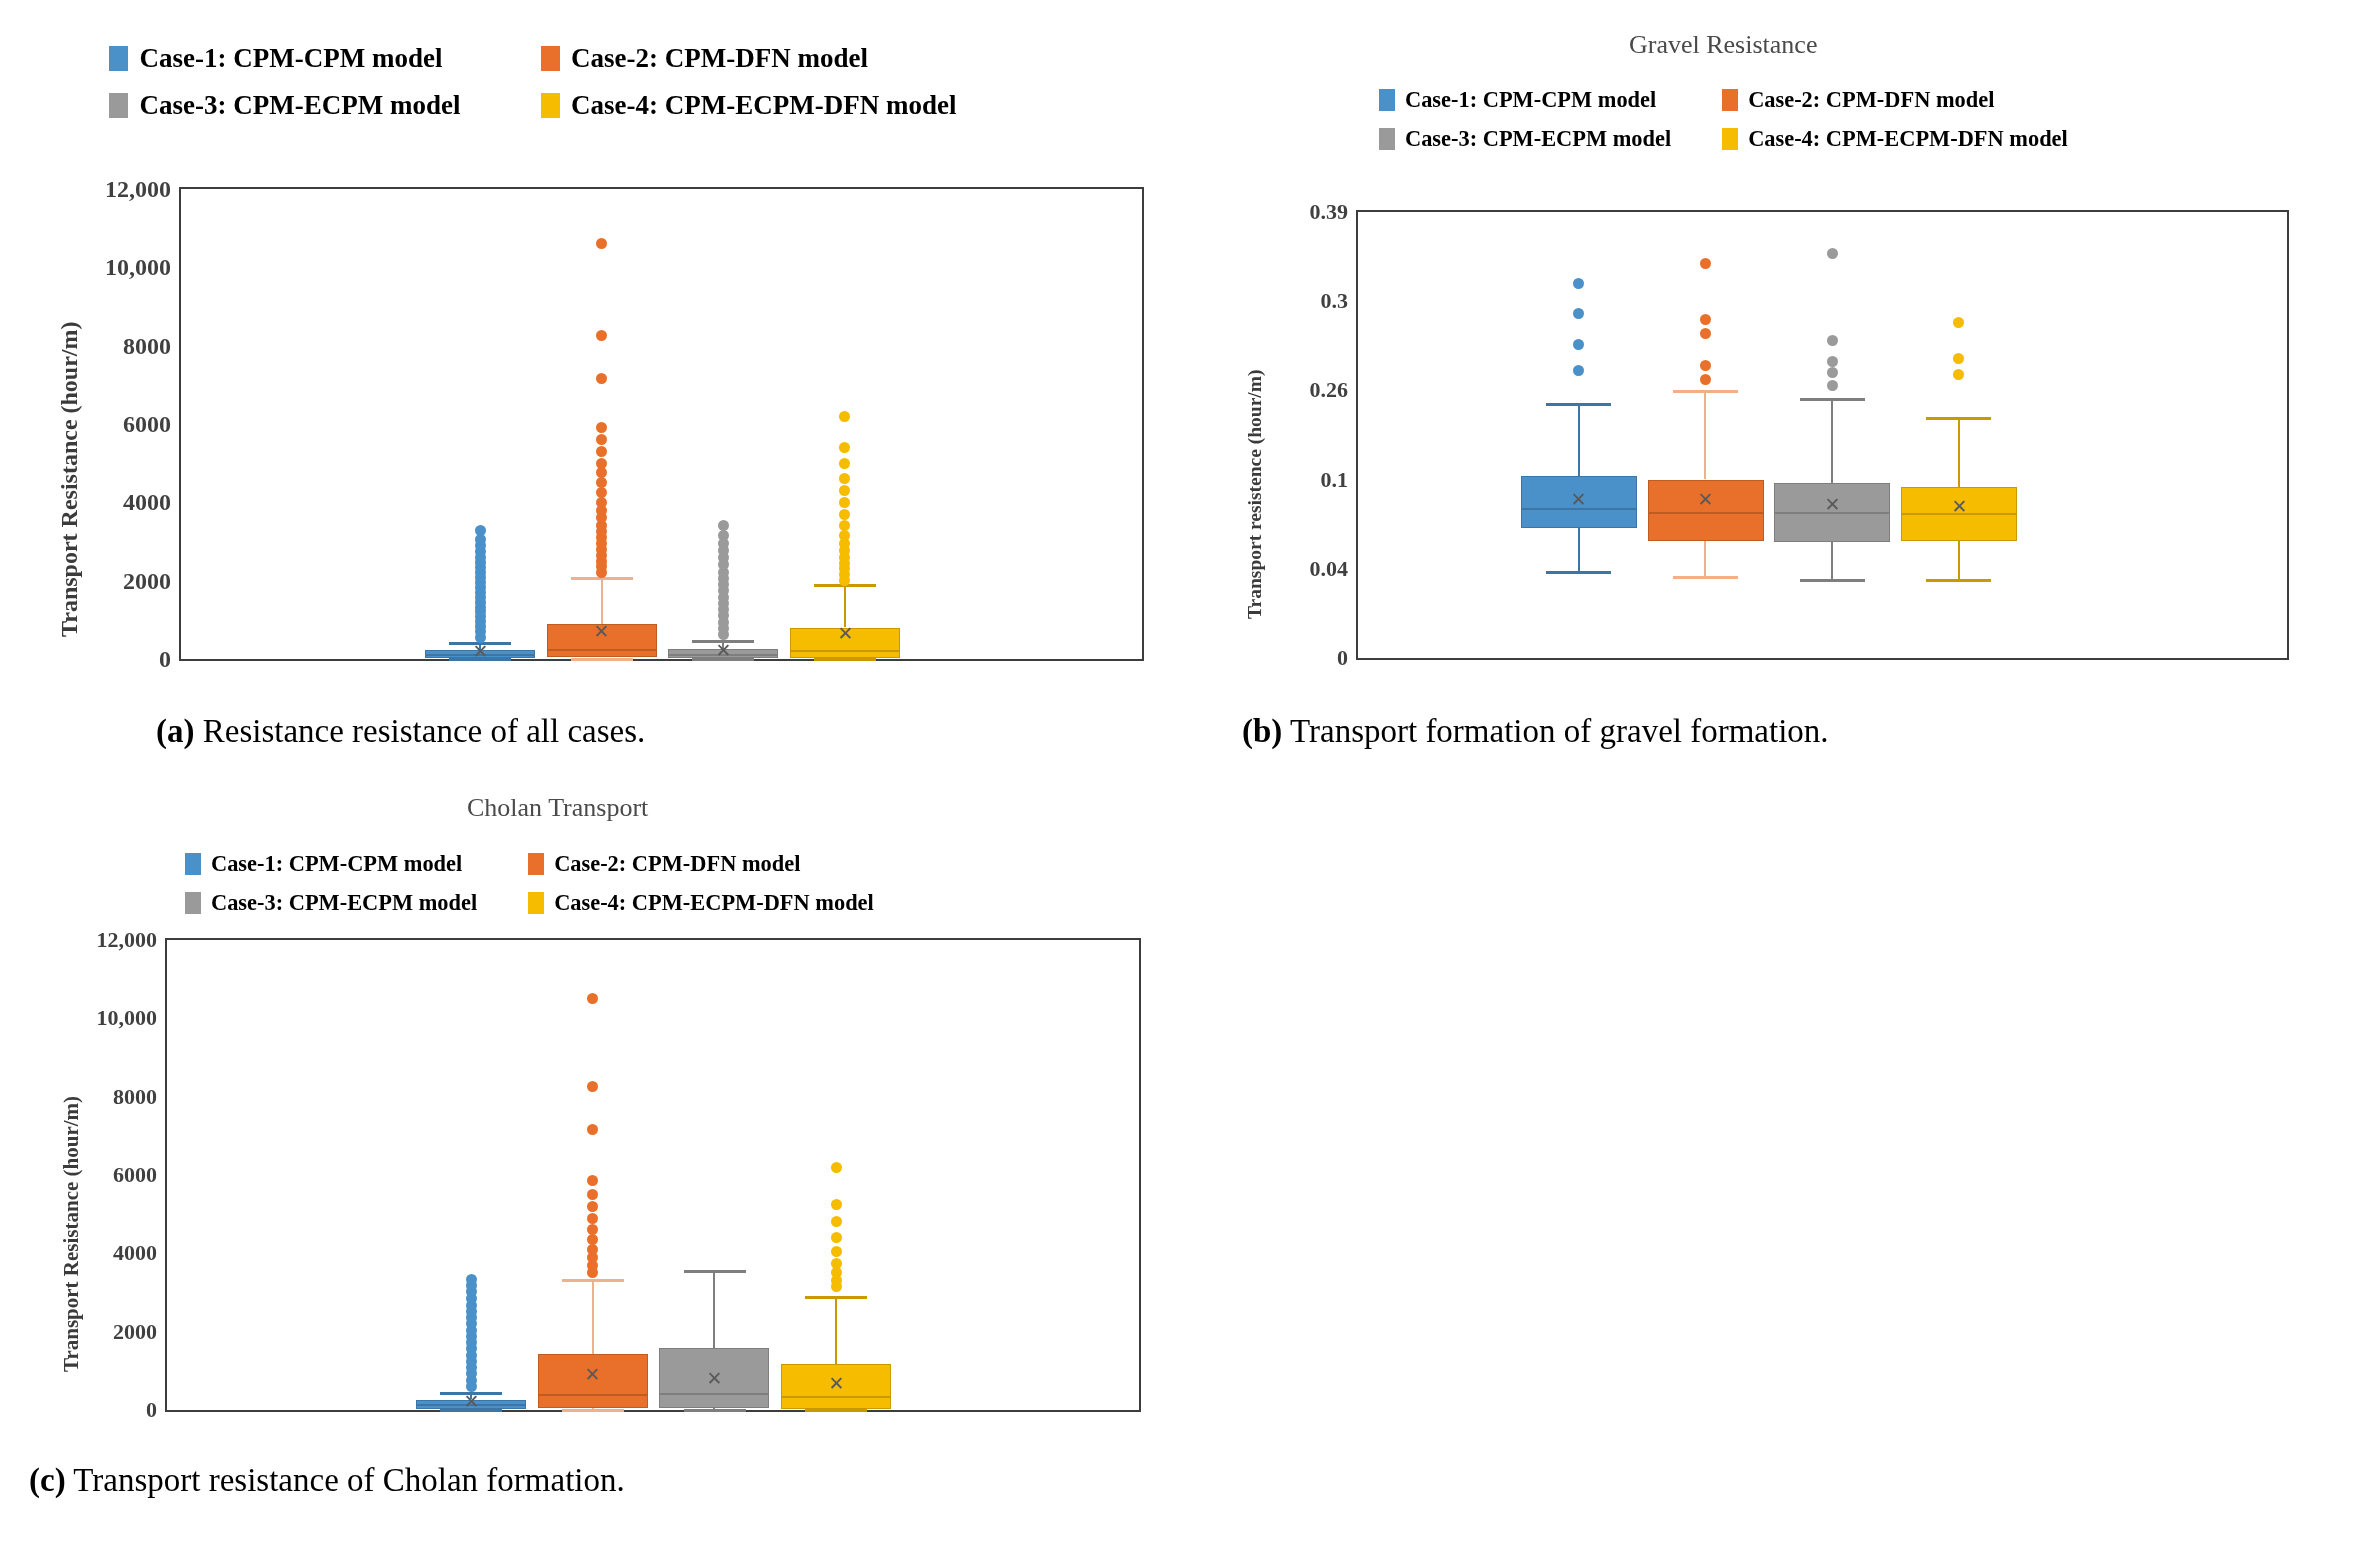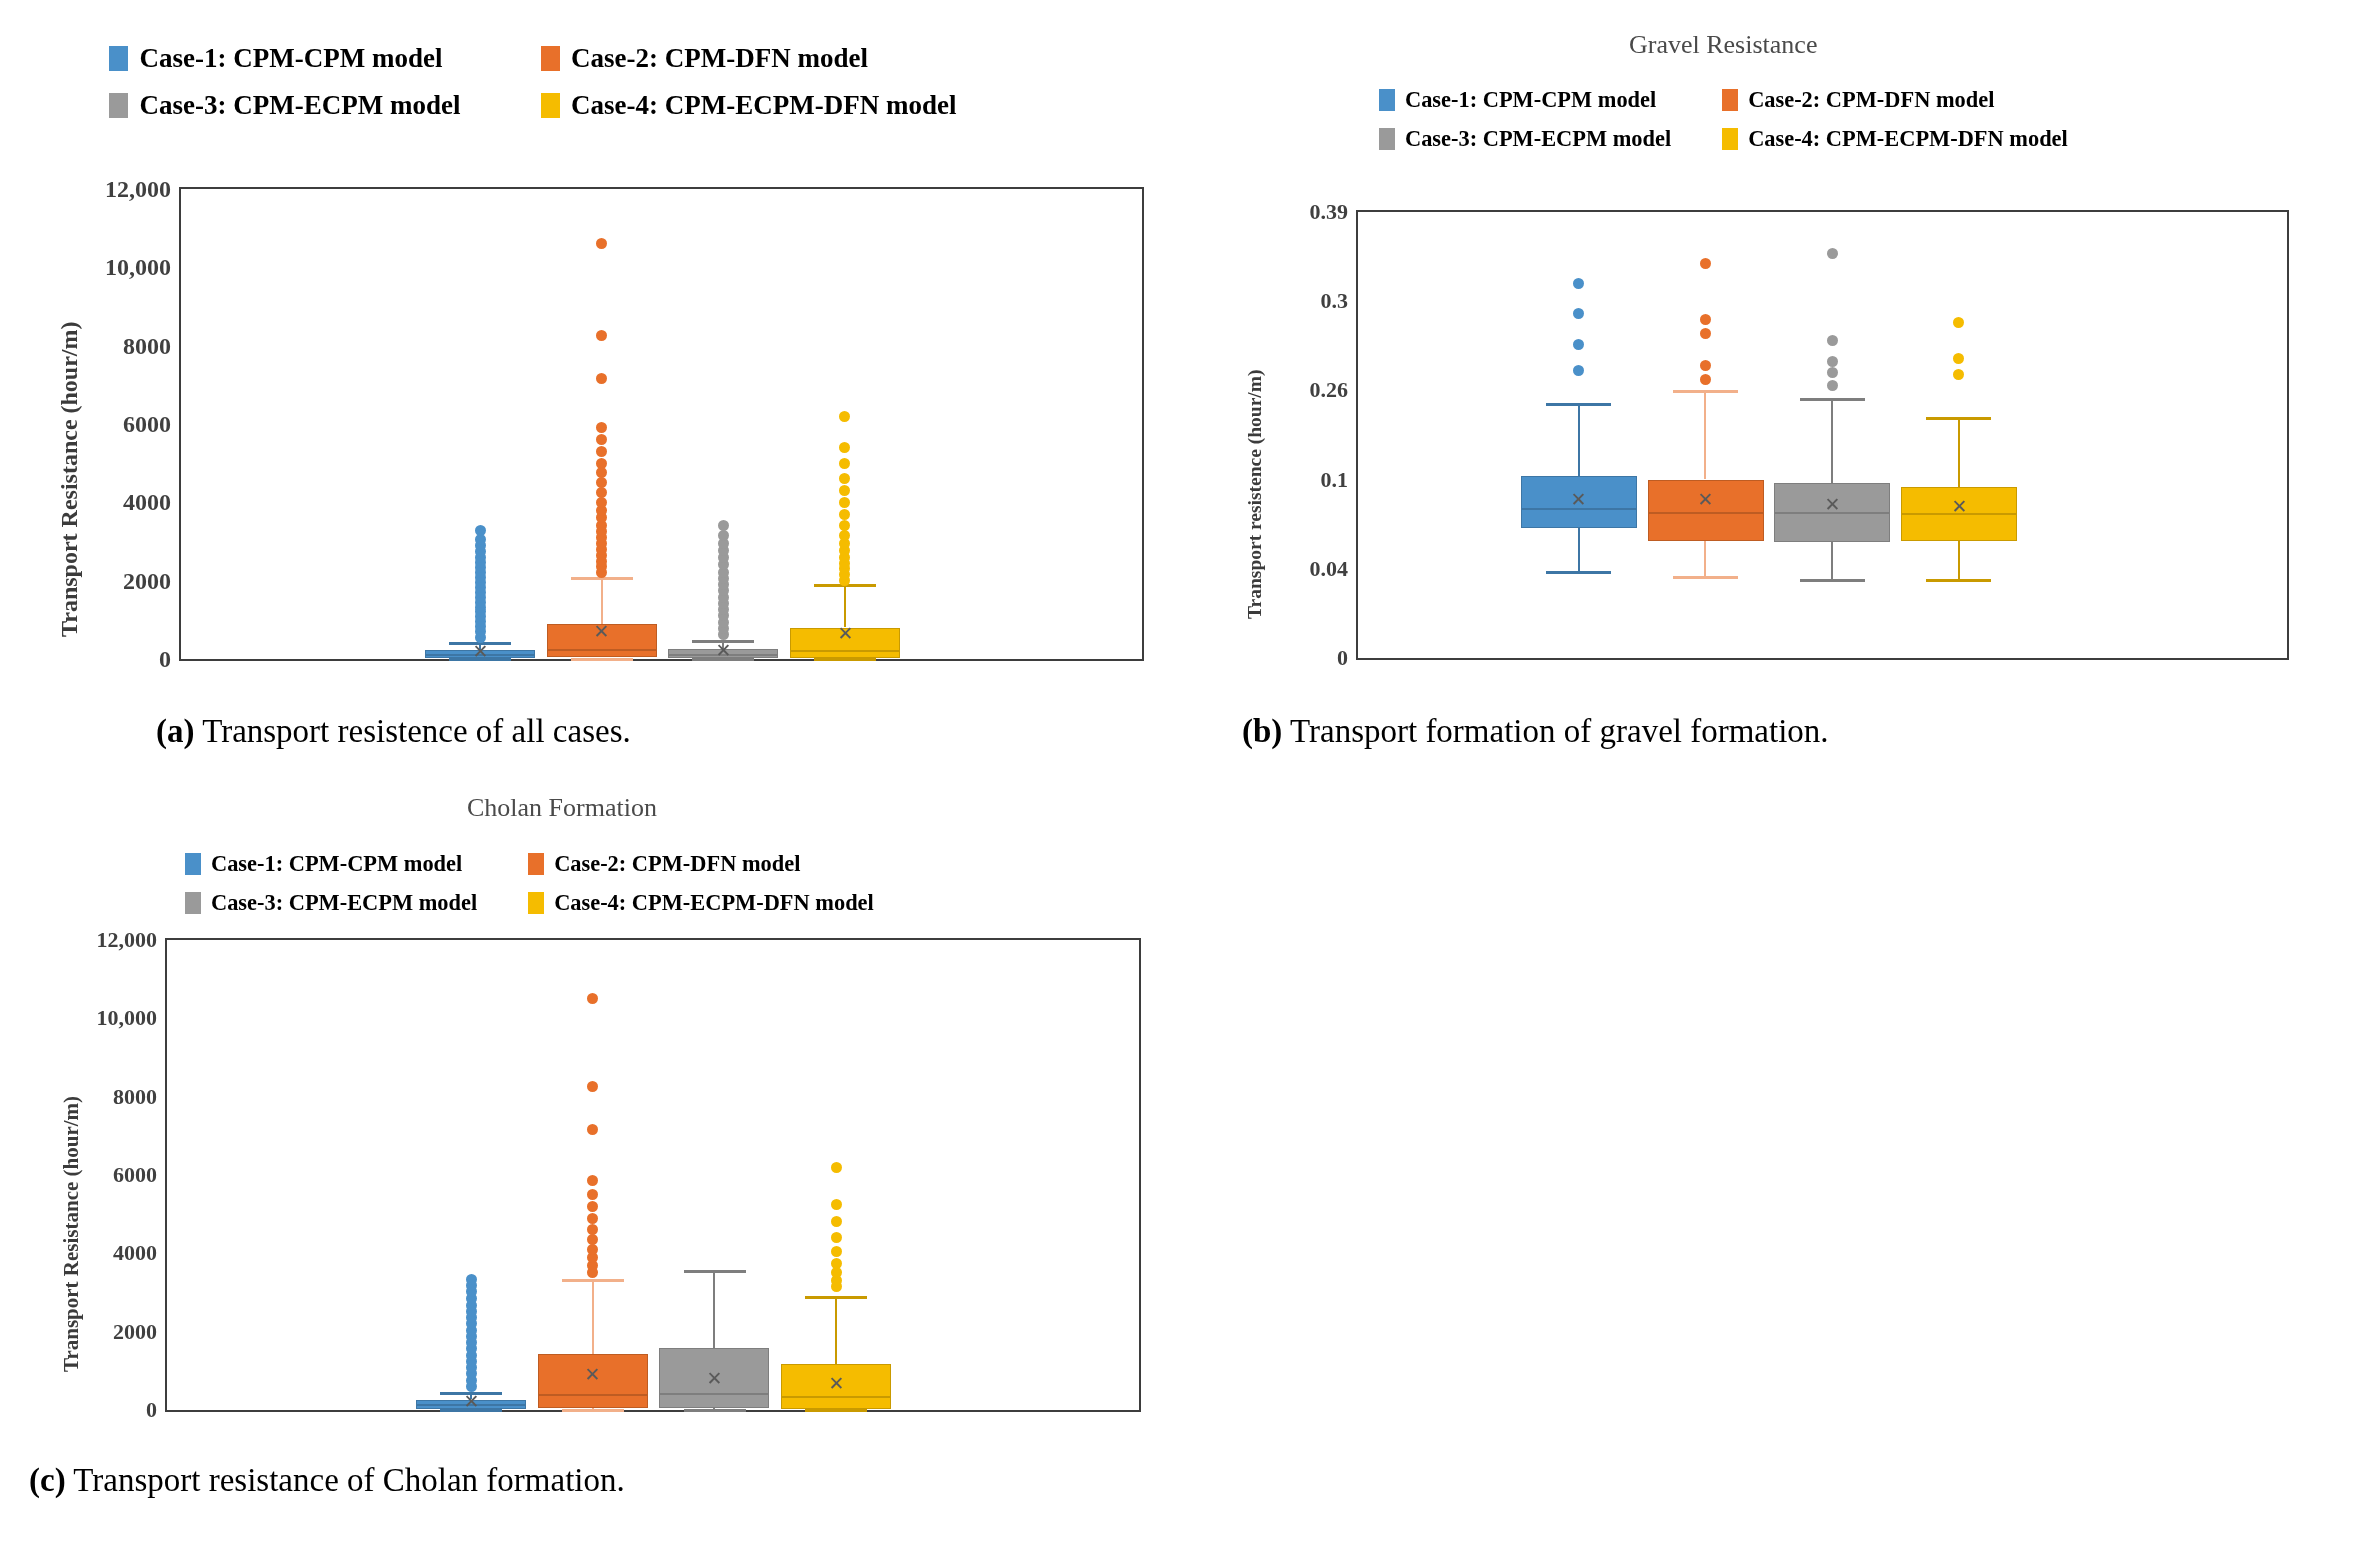--- a/index.html
+++ b/index.html
@@ -173,21 +173,21 @@
           <div class="dot" style="left: 658px; top: 296px; width: 11px; height: 11px; background: rgb(245, 188, 0);"></div>
           <div class="dot" style="left: 658px; top: 284px; width: 11px; height: 11px; background: rgb(245, 188, 0);"></div>
           <div class="dot" style="left: 658px; top: 269px; width: 11px; height: 11px; background: rgb(245, 188, 0);"></div>
           <div class="dot" style="left: 658px; top: 253px; width: 11px; height: 11px; background: rgb(245, 188, 0);"></div>
           <div class="dot" style="left: 658px; top: 222px; width: 11px; height: 11px; background: rgb(245, 188, 0);"></div>
         </div>
       </div>
   </div>
 
   <div class="caption" style="left:156px;top:713px;">
-    <b>(a)</b><span> Transport resistence of all cases.</span>
+    <b>(a)</b><span> Resistance resistance of all cases.</span>
   </div>
 </div>
 
 <div class="panel" style="left:0;top:0;">
 
   <div class="ptitle" style="left:1629px;top:30px;font-size:26px;">Gravel Resistance</div>
 
   <div class="legend" style="left:1379px;top:87px;column-gap:51px;row-gap:13px;font-size:22.4px;">
     <div class="leg-item">
       <span class="swatch" style="width:16px;height:22px;background:#4a90c9;margin-right:10px;"></span>
@@ -273,21 +273,21 @@
       </div>
   </div>
 
   <div class="caption" style="left:1242px;top:713px;">
     <b>(b)</b><span> Transport formation of gravel formation.</span>
   </div>
 </div>
 
 <div class="panel" style="left:0;top:0;">
 
-  <div class="ptitle" style="left:467px;top:793px;font-size:26px;">Cholan Formation</div>
+  <div class="ptitle" style="left:467px;top:793px;font-size:26px;">Cholan Transport</div>
 
   <div class="legend" style="left:185px;top:851px;column-gap:51px;row-gap:13px;font-size:22.4px;">
     <div class="leg-item">
       <span class="swatch" style="width:16px;height:22px;background:#4a90c9;margin-right:10px;"></span>
       <span class="leg-label">Case-1: CPM-CPM model</span>
     </div>
     <div class="leg-item">
       <span class="swatch" style="width:16px;height:22px;background:#e8702a;margin-right:10px;"></span>
       <span class="leg-label">Case-2: CPM-DFN model</span>
     </div>

